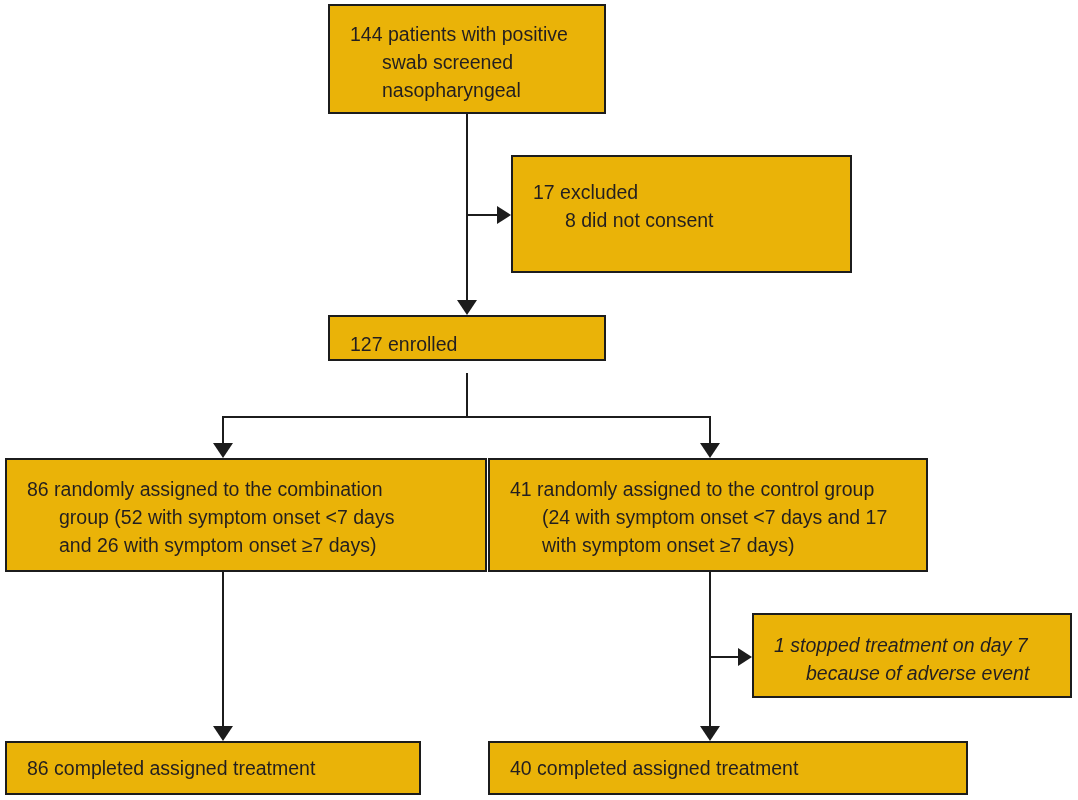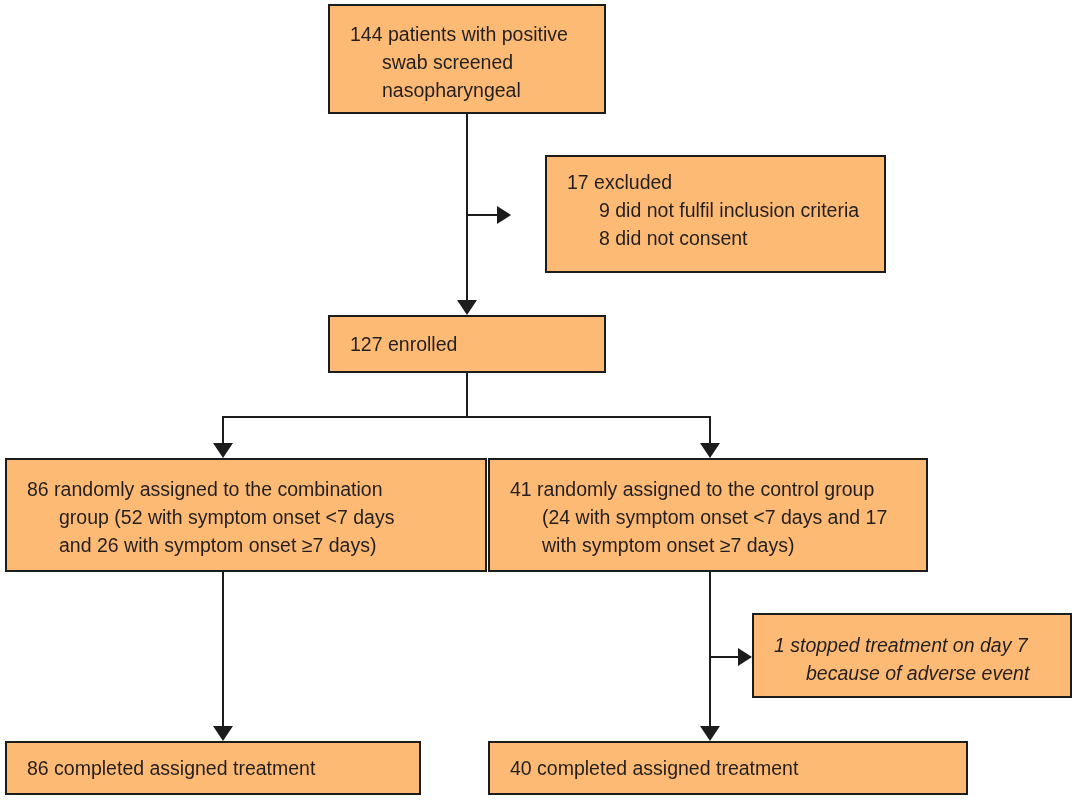--- a/index.html
+++ b/index.html
@@ -8,34 +8,34 @@
     position: relative;
     width: 1078px;
     height: 800px;
     background: #ffffff;
     font-family: "Liberation Sans", "DejaVu Sans", sans-serif;
     color: #231f20;
     overflow: hidden;
   }
   .box {
     position: absolute;
-    background: #fdba74;
+    background: #eab308;
     border: 2px solid #1c1c1c;
     font-size: 19.5px;
     line-height: 28px;
     padding-left: 20px;
     padding-right: 10px;
   }
   .line { white-space: nowrap; }
   .line.wrap { padding-left: 32px; }
 
   
   .b-screened  { left: 328px; top: 4px;   width: 278px; height: 110px; padding-top: 14px; }
-  .b-excluded  { left: 511px; top: 155px; width: 341px; height: 118px; padding-top: 11px; margin-left: 34px; }
-  .b-enrolled  { left: 328px; top: 315px; width: 278px; height: 58px;  padding-top: 13px; }
+  .b-excluded  { left: 511px; top: 155px; width: 341px; height: 118px; padding-top: 21px; }
+  .b-enrolled  { left: 328px; top: 315px; width: 278px; height: 46px;  padding-top: 13px; }
   .b-comb      { left: 5px;   top: 458px; width: 482px; height: 114px; padding-top: 15px; }
   .b-ctrl      { left: 488px; top: 458px; width: 440px; height: 114px; padding-top: 15px; }
   .b-stopped   { left: 752px; top: 613px; width: 320px; height: 85px;  padding-top: 16px; font-style: italic; }
   .b-comp-comb { left: 5px;   top: 741px; width: 416px; height: 54px;  padding-top: 11px; }
   .b-comp-ctrl { left: 488px; top: 741px; width: 480px; height: 54px;  padding-top: 11px; }
 
   
   .cline { position: absolute; background: #1c1c1c; }
   .l-screen-down   { left: 466px; top: 114px; width: 2px;   height: 188px; }
   .l-to-excluded   { left: 467px; top: 214px; width: 31px;  height: 2px;  }
@@ -83,21 +83,20 @@
   <div class="arr right a-stopped"></div>
 
   <div class="box b-screened">
     <div class="line">144 patients with positive</div>
     <div class="line wrap">swab screened</div>
     <div class="line wrap">nasopharyngeal</div>
   </div>
 
   <div class="box b-excluded">
     <div class="line">17 excluded</div>
-    <div class="line wrap">9 did not fulfil inclusion criteria</div>
     <div class="line wrap">8 did not consent</div>
   </div>
 
   <div class="box b-enrolled">
     <div class="line">127 enrolled</div>
   </div>
 
   <div class="box b-comb">
     <div class="line">86 randomly assigned to the combination</div>
     <div class="line wrap">group (52 with symptom onset &lt;7 days</div>

